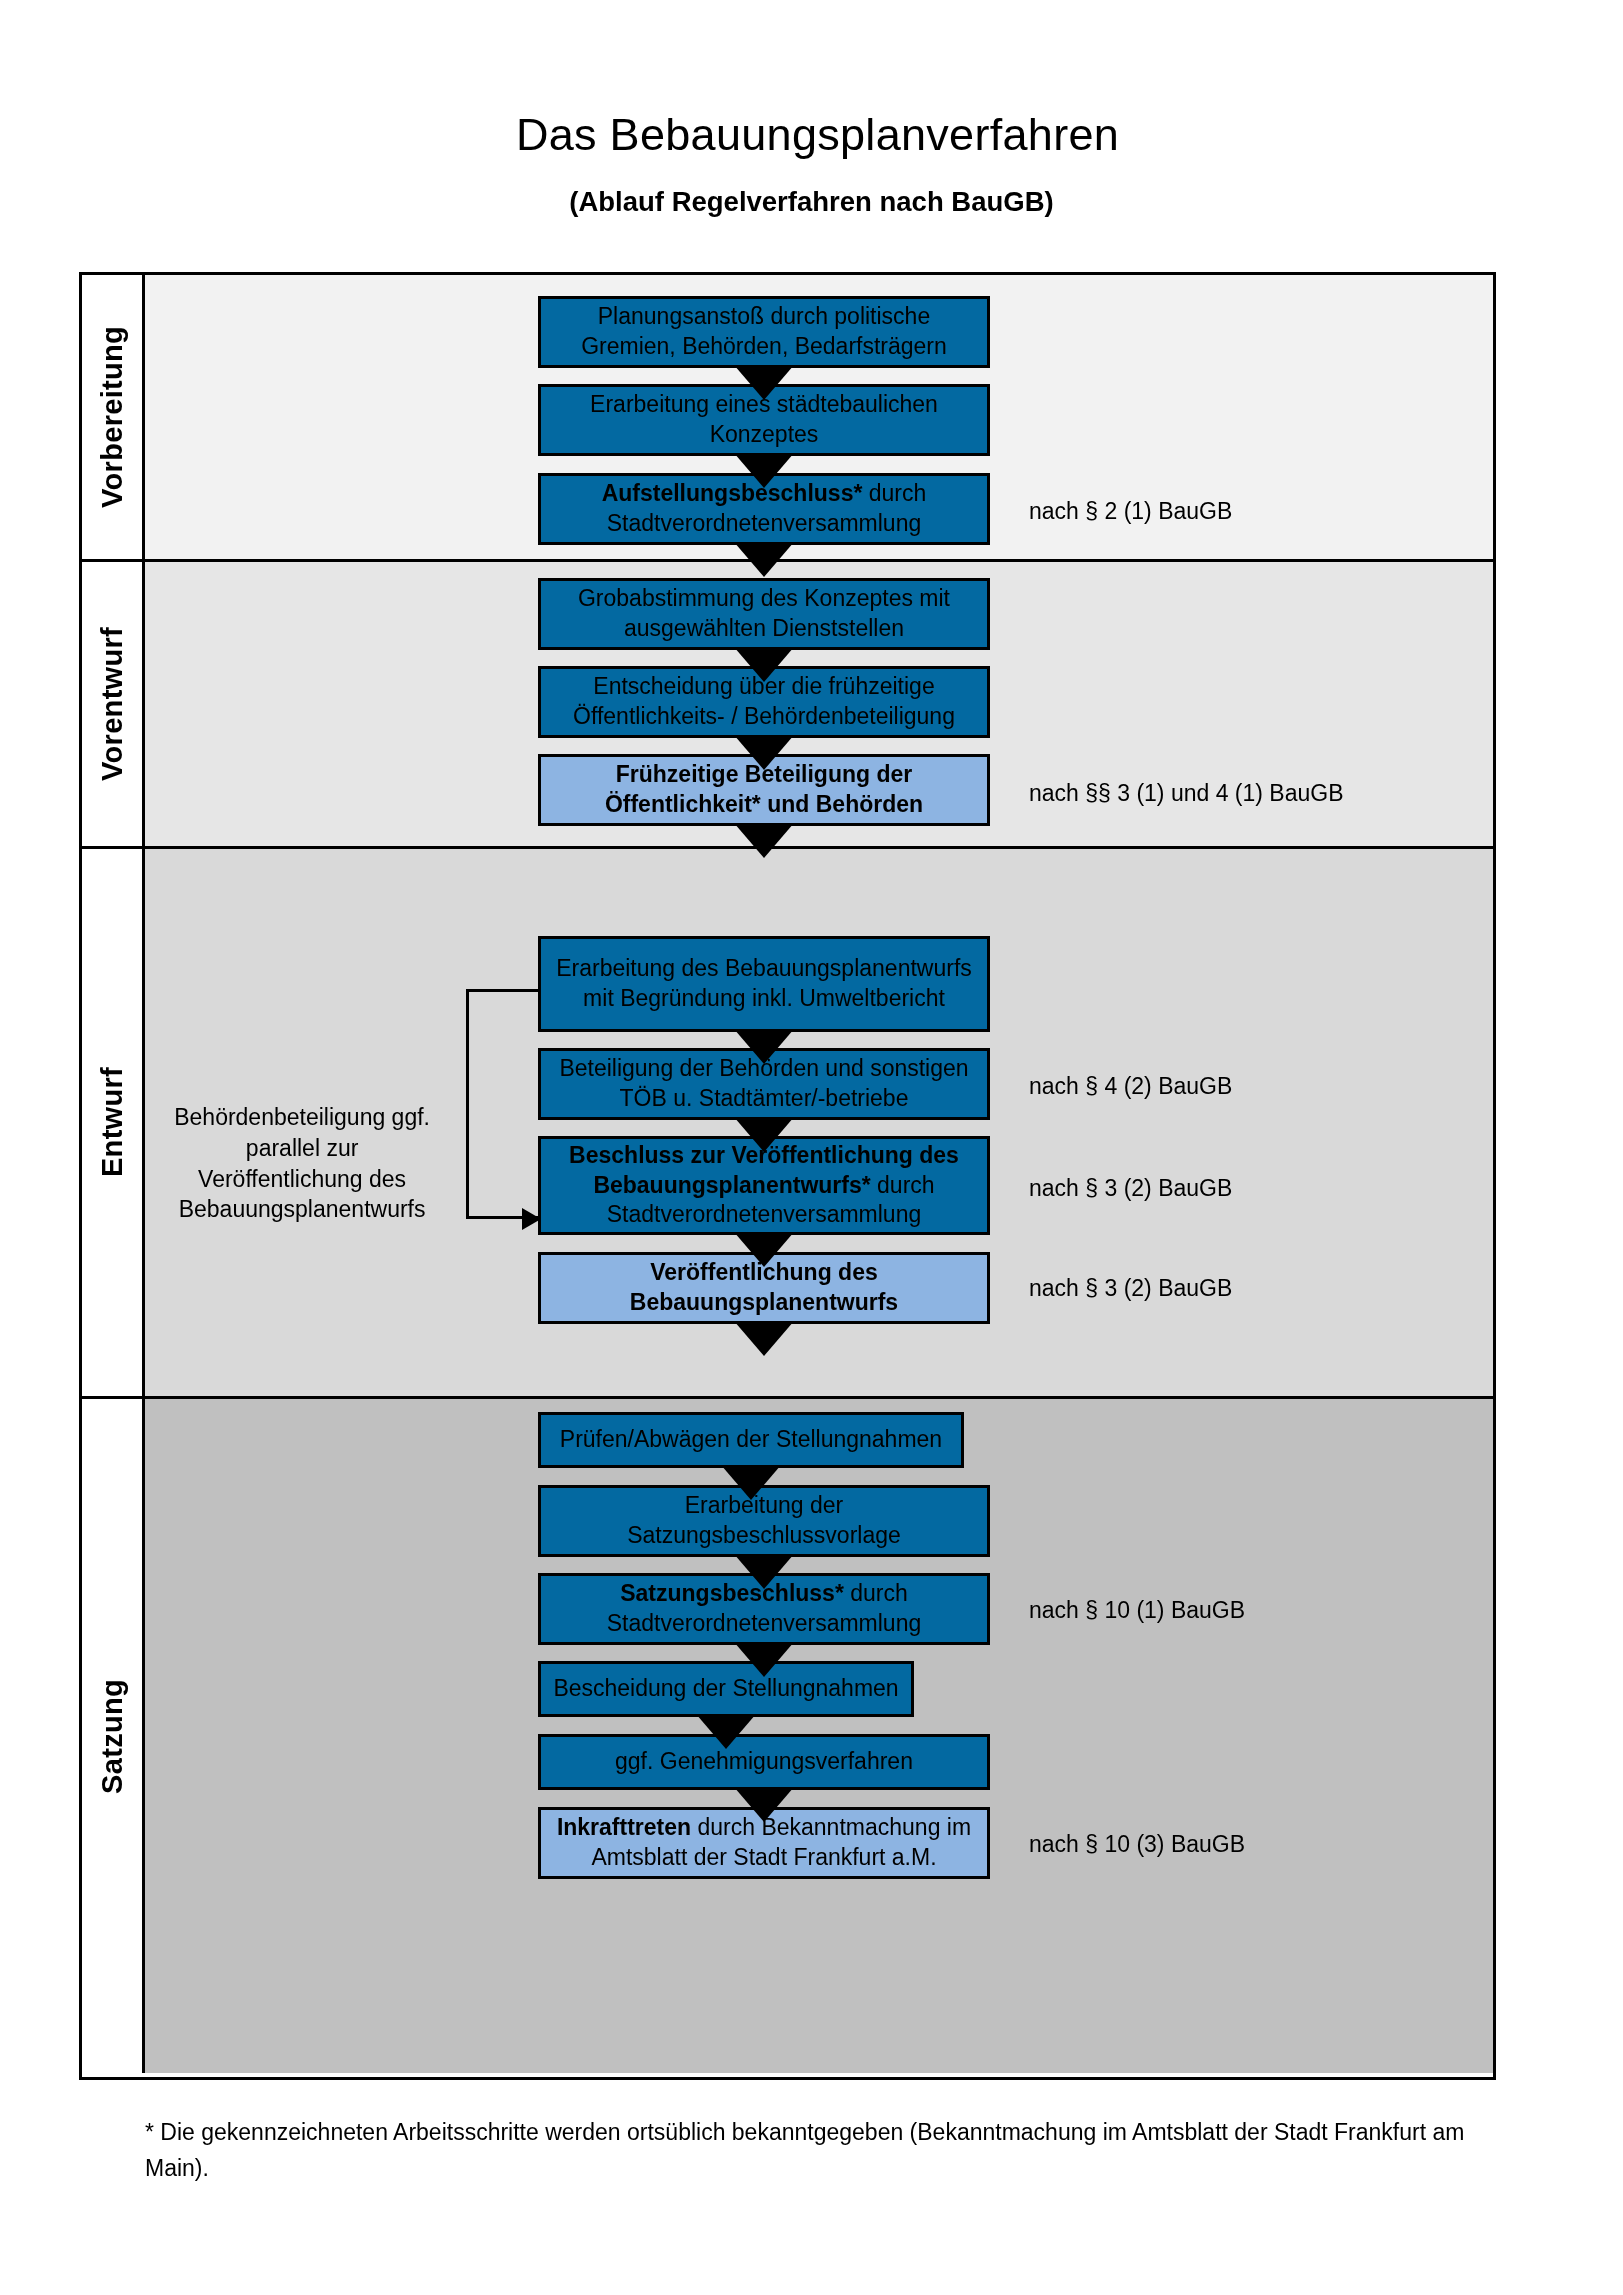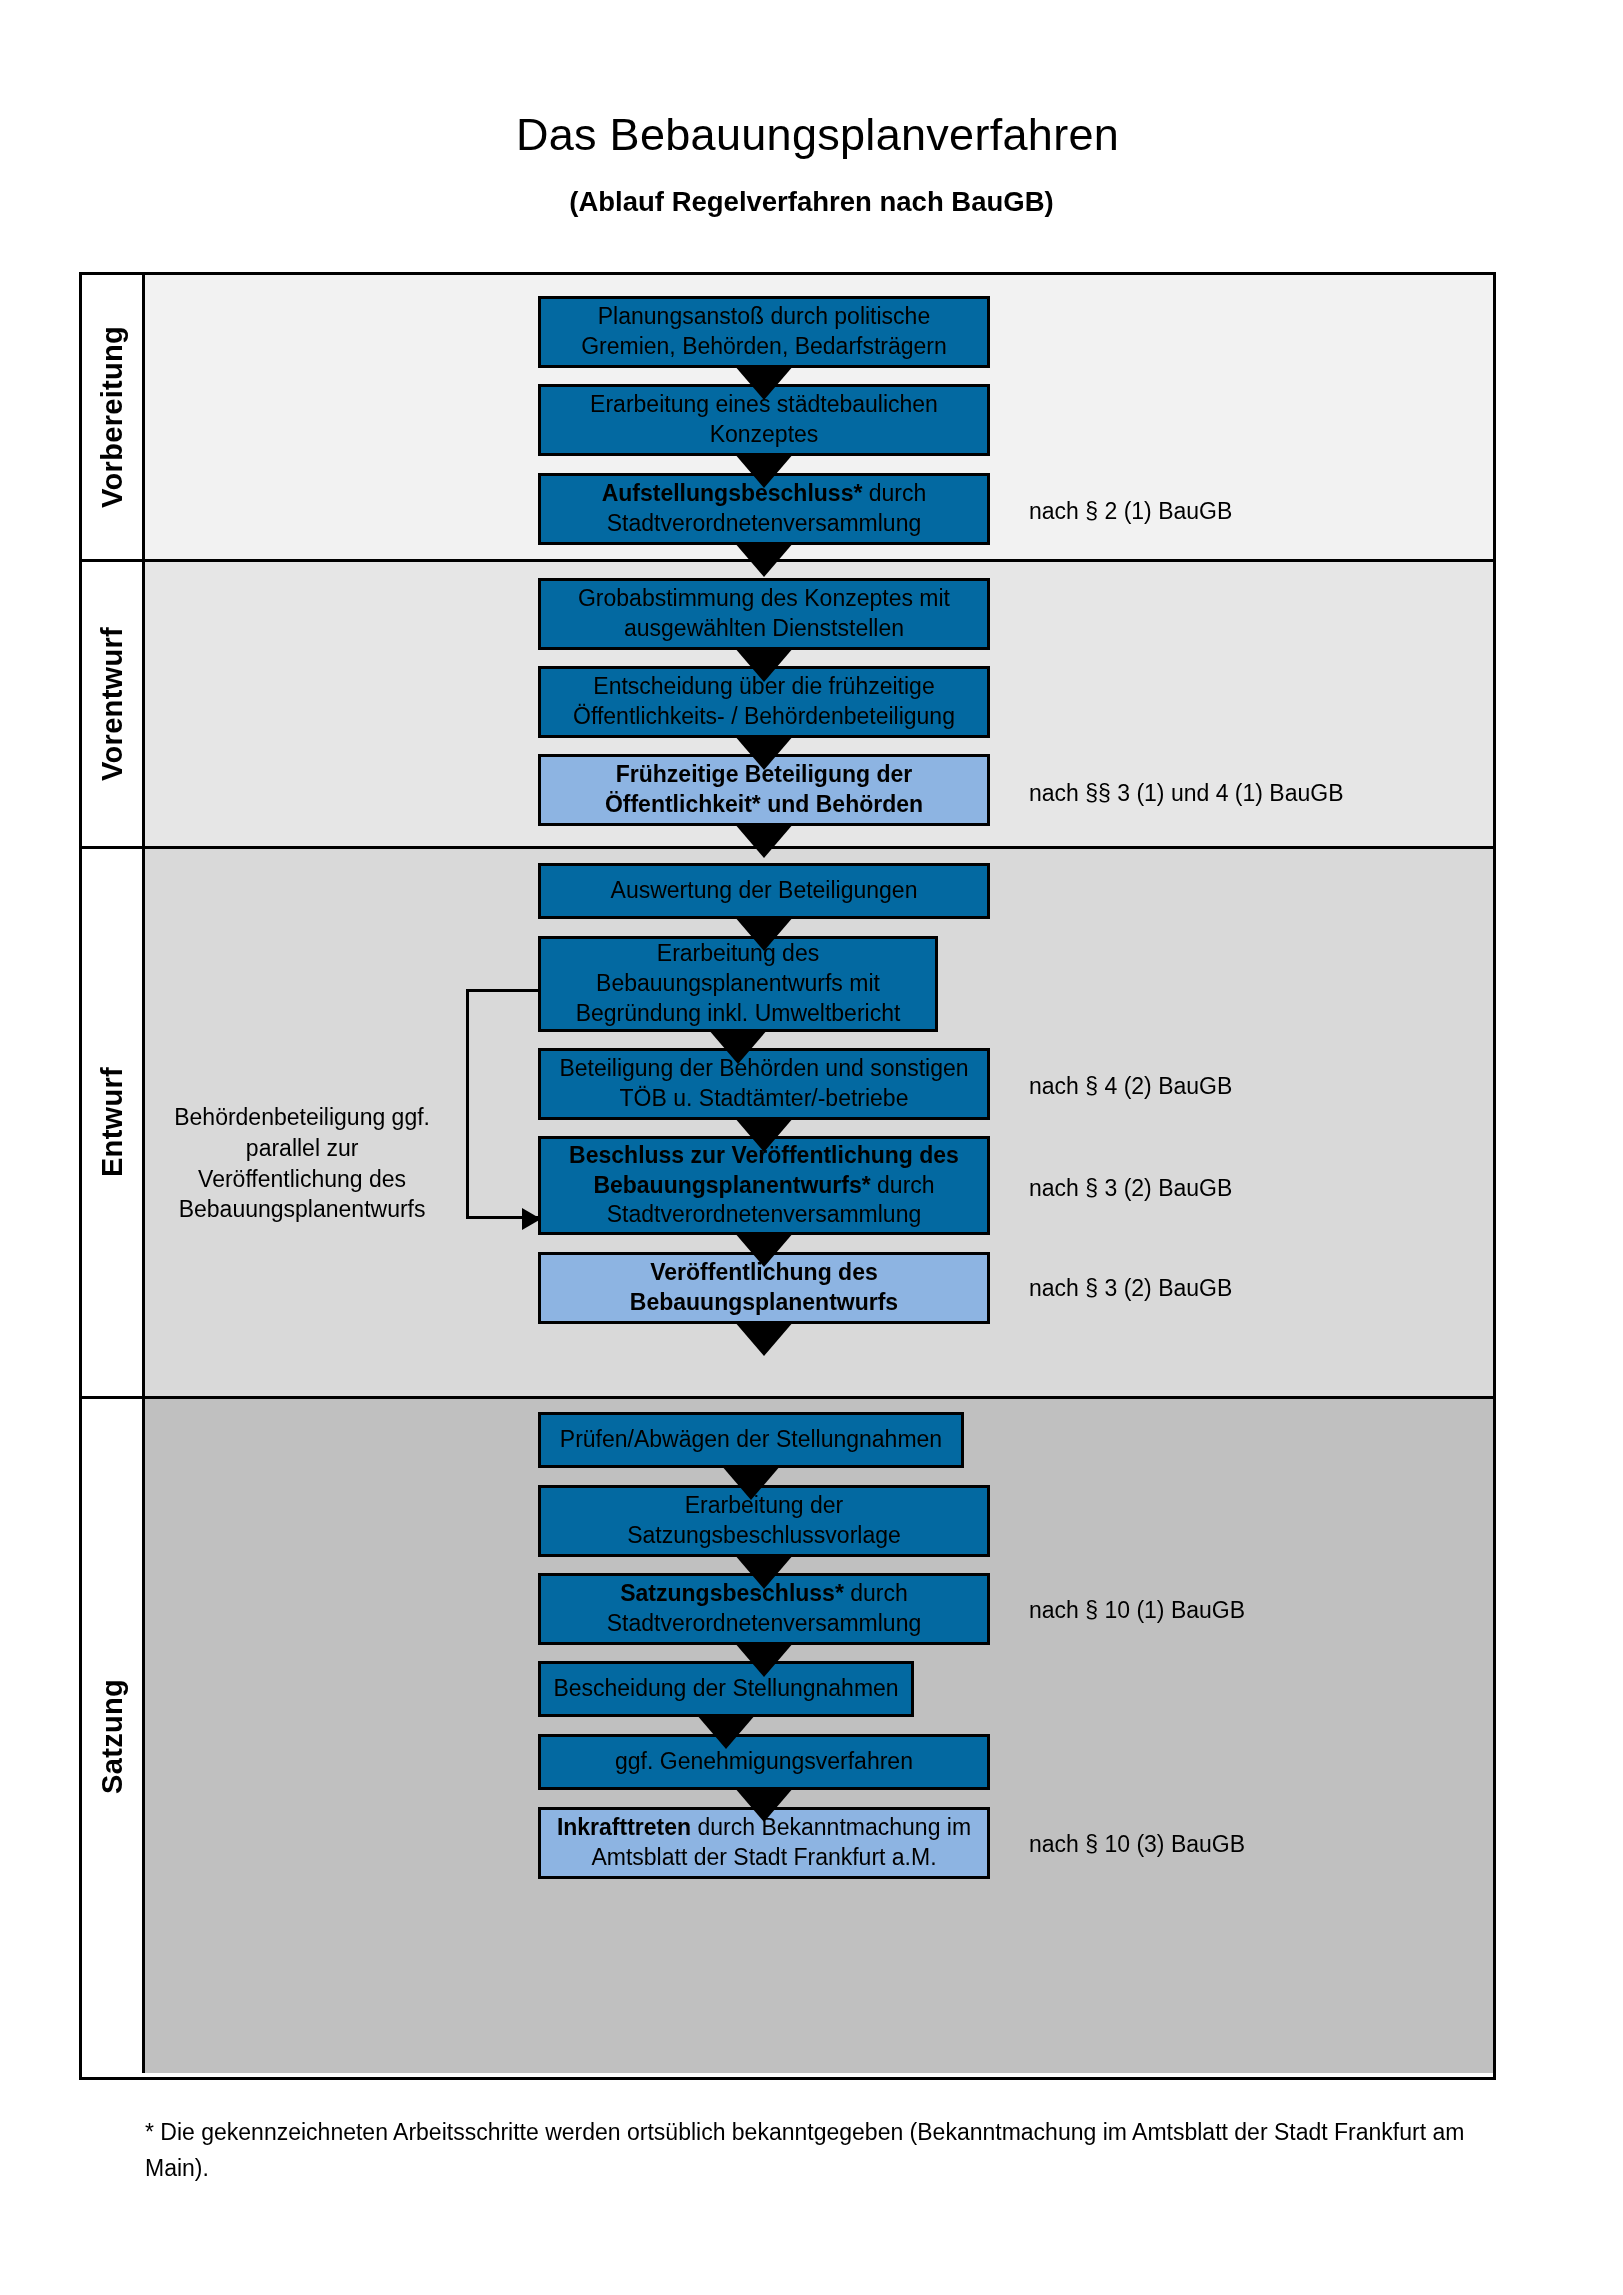--- a/index.html
+++ b/index.html
@@ -226,26 +226,22 @@
     <div class="phase-label">
       <span>Entwurf</span>
     </div>
     <div class="phase-body">
 
       <div class="side-note" style="left:19.6px; top:253px; width:275px;">Behördenbeteiligung ggf. parallel zur Veröffentlichung des Bebauungsplanentwurfs</div>
 
       <div class="bracket" style="left:321px; top:140px; width:76px; height:230px; border-right:none;"></div>
       <div class="bracket-head" style="left:377px; top:359px;"></div>
 
-      <div class="node" style="position:absolute; left:393px; top:14.4px; width:452px; height:56px;">
-        <span>Auswertung der Beteiligungen</span>
-        <span class="arrow" style="bottom:-35px;"></span>
-      </div>
-
-      <div class="node" style="position:absolute; left:393px; top:87px; width:400px; height:96px;">
+
+      <div class="node" style="position:absolute; left:393px; top:87px; width:452px; height:96px;">
         <span>Erarbeitung des Bebauungsplanentwurfs mit Begründung inkl. Umweltbericht</span>
         <span class="arrow" style="bottom:-35px;"></span>
       </div>
 
       <div class="node" style="position:absolute; left:393px; top:199px; width:452px; height:72px;">
         <span>Beteiligung der Behörden und sonstigen TÖB u. Stadtämter/-betriebe</span>
         <span class="arrow" style="bottom:-35px;"></span>
       </div>
 
       <div class="node" style="position:absolute; left:393px; top:287px; width:452px; height:99px;">

